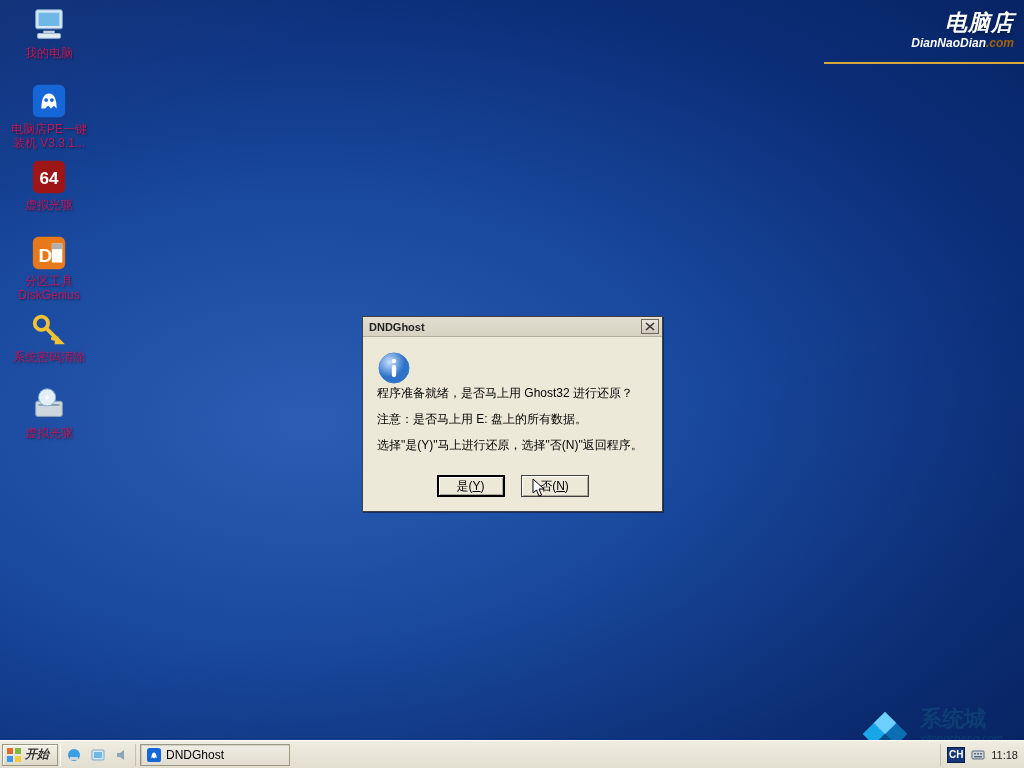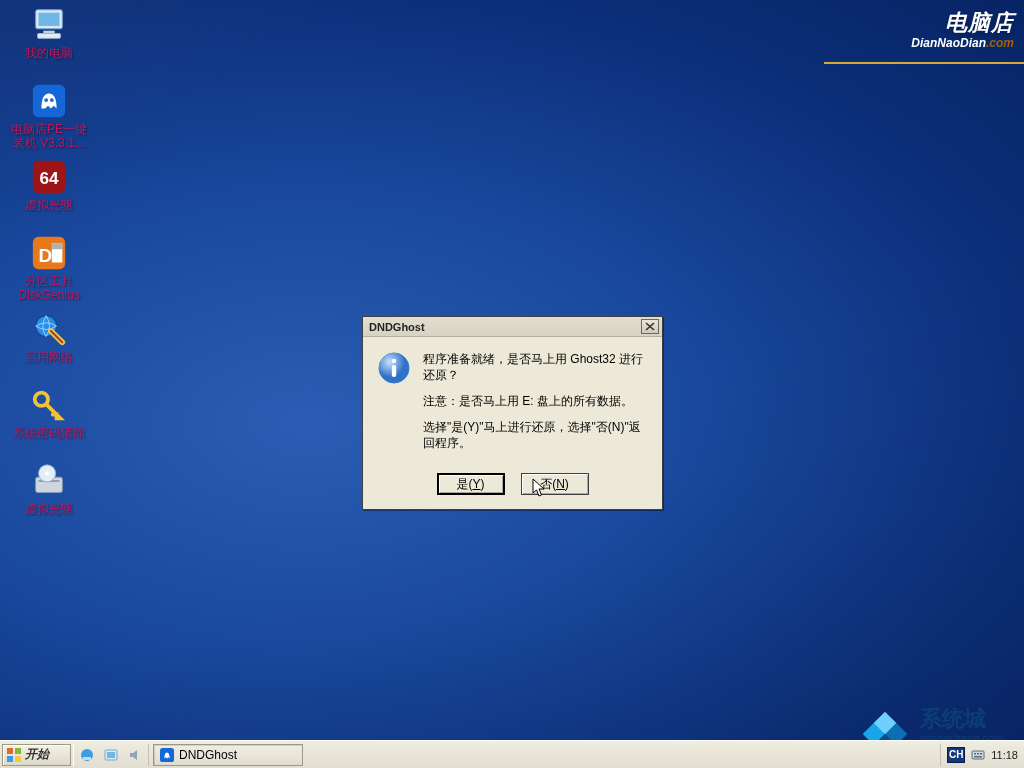--- a/index.html
+++ b/index.html
@@ -69,21 +69,21 @@
 }
 .titlebar-text { flex: 1; font-size: 11px; font-weight: bold; color: #222; padding-left: 3px; }
 .titlebar-close {
   width: 18px; height: 15px;
   background: linear-gradient(#eae6d9,#cfcabd);
   border: 1px solid #6d6a5c;
   display: flex; align-items: center; justify-content: center;
   font-size: 10px; font-weight: bold; color: #333;
   cursor: pointer;
 }
-.dialog-body { padding: 14px 14px 6px 14px; display: flex; }
+.dialog-body { padding: 14px 14px 6px 14px; display: flex; flex-direction: column; }
 .dialog-icon { width: 34px; height: 34px; flex-shrink: 0; margin-right: 12px; }
 .dialog-text { font-size: 12px; color: #000; }
 .dialog-text p { margin-bottom: 10px; line-height: 16px; }
 .dialog-buttons { display: flex; justify-content: center; gap: 16px; padding: 6px 0 14px 0; }
 .btn {
   min-width: 68px; height: 22px;
   background: #ece9d8;
   border: 1px solid #404040;
   box-shadow: inset 1px 1px 0 #fff, inset -1px -1px 0 #aca899;
   font-size: 12px;
@@ -107,21 +107,21 @@
 .taskbar {
   position: absolute;
   left: 0; bottom: 0;
   width: 100%; height: 28px;
   background: linear-gradient(#efece0,#e2dfd1);
   border-top: 1px solid #fff;
   display: flex; align-items: center;
 }
 .start-btn {
   height: 22px; margin: 0 2px 0 2px;
-  padding: 0 21px 0 4px;
+  padding: 0 8px 0 4px;
   background: linear-gradient(#f3f1e7,#ddd9ca);
   border: 1px solid #9c9882;
   box-shadow: inset 1px 1px 0 #fff;
   display: flex; align-items: center; gap: 4px;
   font-weight: bold; font-size: 12px; font-style: italic; color: #333;
   cursor: pointer;
 }
 .start-flag { width: 14px; height: 14px; }
 .ql { height: 22px; display: flex; align-items: center; padding: 0 4px; gap: 6px; border-right: 1px solid #c4c0ae; border-left: 1px solid #fff;}
 .ql .q { width: 18px; height: 18px; cursor: pointer; display:flex; align-items:center; justify-content:center; }
@@ -193,31 +193,20 @@
       <svg viewBox="0 0 40 40" width="38" height="38">
         <rect x="3" y="3" width="34" height="34" rx="6" fill="#e8791a"></rect>
         <text x="9" y="29" font-size="20" font-weight="900" fill="#fff" font-family="Arial">D</text>
         <rect x="23" y="10" width="11" height="20" fill="#fff"></rect>
         <rect x="23" y="10" width="11" height="6" fill="#b0b0b0"></rect>
       </svg>
     </div>
     <div class="icon-label">分区工具DiskGenius</div>
   </div>
 
-  <div class="icon-item">
-    <div class="icon-img">
-      <svg viewBox="0 0 40 40" width="38" height="38">
-        <circle cx="17" cy="17" r="11" fill="#2a8ee8" stroke="#0b3e78"></circle>
-        <path d="M6 17 Q17 10 28 17 M6 17 Q17 24 28 17 M17 6 Q10 17 17 28 M17 6 Q24 17 17 28" stroke="#9fd2ff" fill="none"></path>
-        <path d="M22 22 L34 34" stroke="#e6c544" stroke-width="6" stroke-linecap="round"></path>
-        <path d="M22 22 L34 34" stroke="#b03030" stroke-width="2" stroke-linecap="round"></path>
-      </svg>
-    </div>
-    <div class="icon-label">启用网络</div>
-  </div>
 
 
   <div class="icon-item">
     <div class="icon-img">
       <svg viewBox="0 0 40 40" width="38" height="38">
         <circle cx="12" cy="14" r="7" fill="none" stroke="#f2c233" stroke-width="4"></circle>
         <path d="M17 19 L32 34 L28 34 L28 30 L24 30" stroke="#f2c233" stroke-width="4" fill="none" stroke-linecap="round"></path>
       </svg>
     </div>
     <div class="icon-label">系统密码清除</div>

